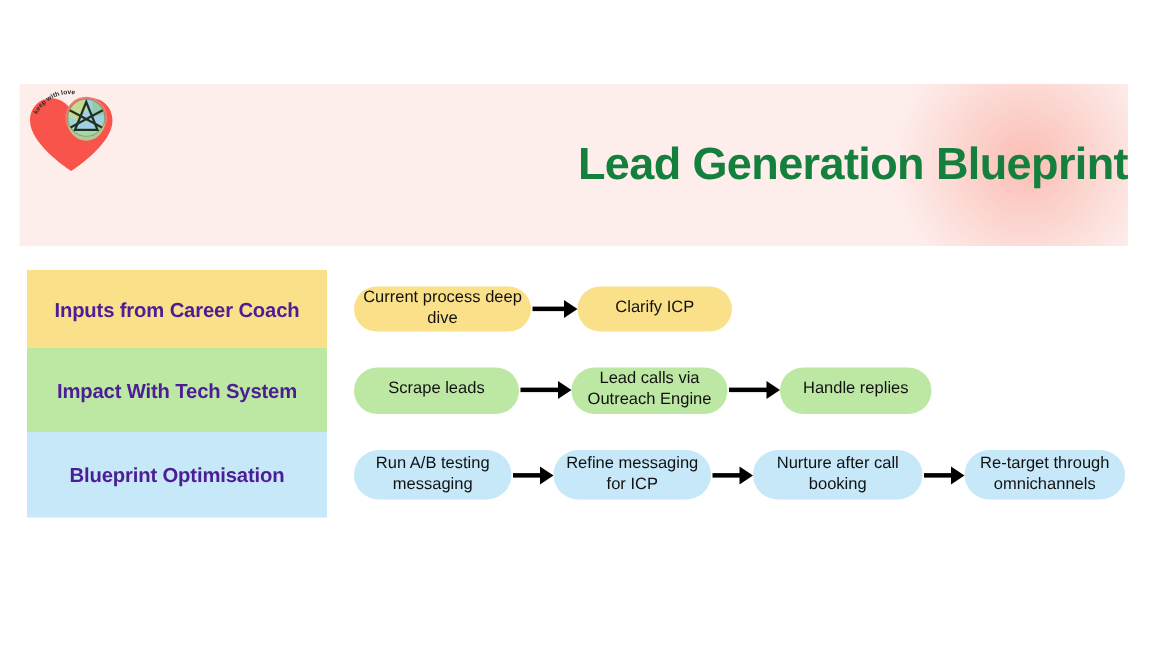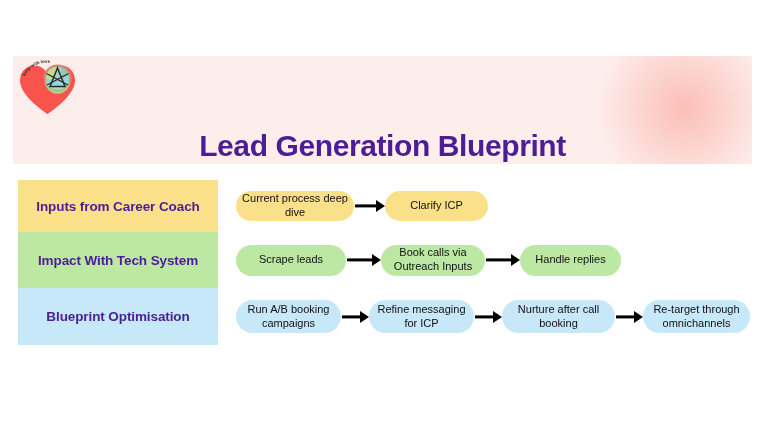--- a/index.html
+++ b/index.html
@@ -39,26 +39,25 @@
                 rgba(253,225,220,0.10) 68%,
                 rgba(253,238,236,0) 100%);
     pointer-events: none;
   }
   .banner-title {
     position: absolute;
     left: 0;
     right: 0;
     top: 50%;
     transform: translateY(-50%);
-    text-align: center;
+    text-align: right;
     font-size: 30px;
     font-weight: bold;
     letter-spacing: -0.4px;
-    color: #4c1d95;
-    margin-top: 36px;
+    color: #15803d;
   }
 
   
   .logo {
     position: absolute;
     left: 16px;
     top: 60px;
     width: 62px;
     height: 58px;
   }
@@ -227,34 +226,34 @@
 
   <div class="flow-row r1">
     <div class="pill green p0">
       <span>Scrape leads</span>
     </div>
     <div class="arrow">
       <span class="shaft"></span>
       <span class="head"></span>
     </div>
     <div class="pill green p1">
-      <span>Book calls via Outreach Inputs</span>
+      <span>Lead calls via Outreach Engine</span>
     </div>
     <div class="arrow">
       <span class="shaft"></span>
       <span class="head"></span>
     </div>
     <div class="pill green p2">
       <span>Handle replies</span>
     </div>
   </div>
 
   <div class="flow-row r2">
     <div class="pill blue p0">
-      <span>Run A/B booking campaigns</span>
+      <span>Run A/B testing messaging</span>
     </div>
     <div class="arrow">
       <span class="shaft"></span>
       <span class="head"></span>
     </div>
     <div class="pill blue p1">
       <span>Refine messaging for ICP</span>
     </div>
     <div class="arrow">
       <span class="shaft"></span>

